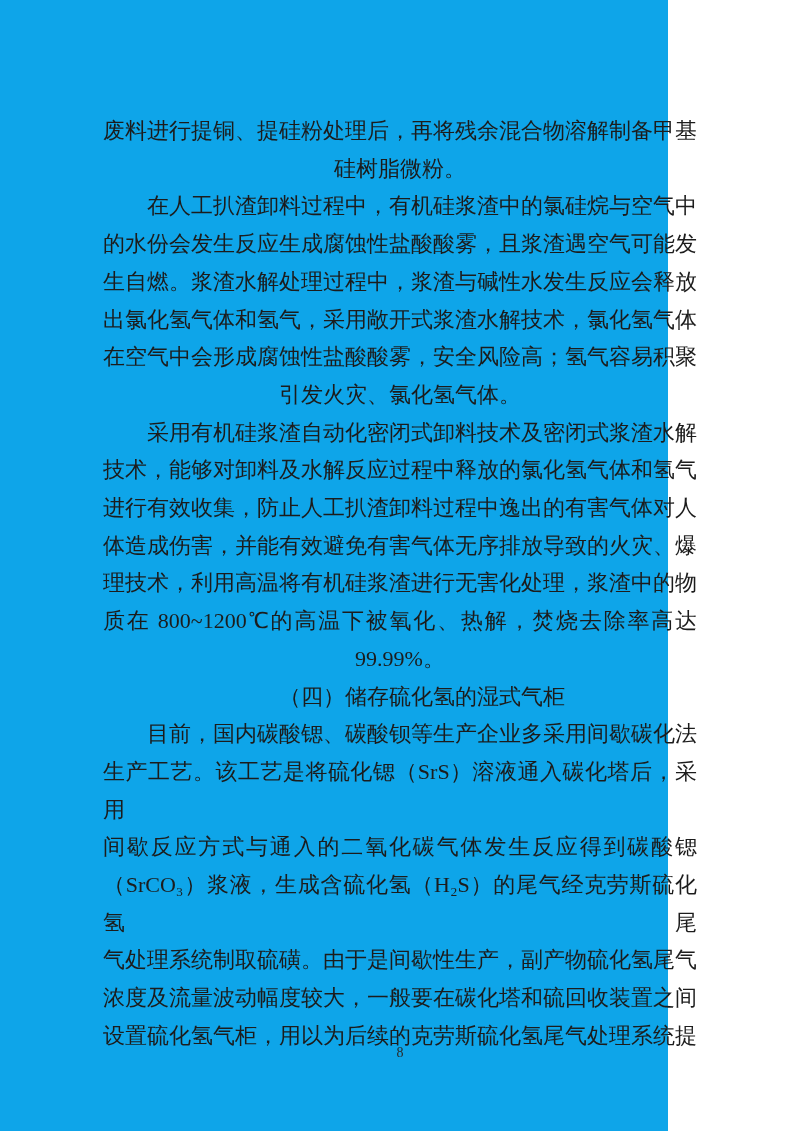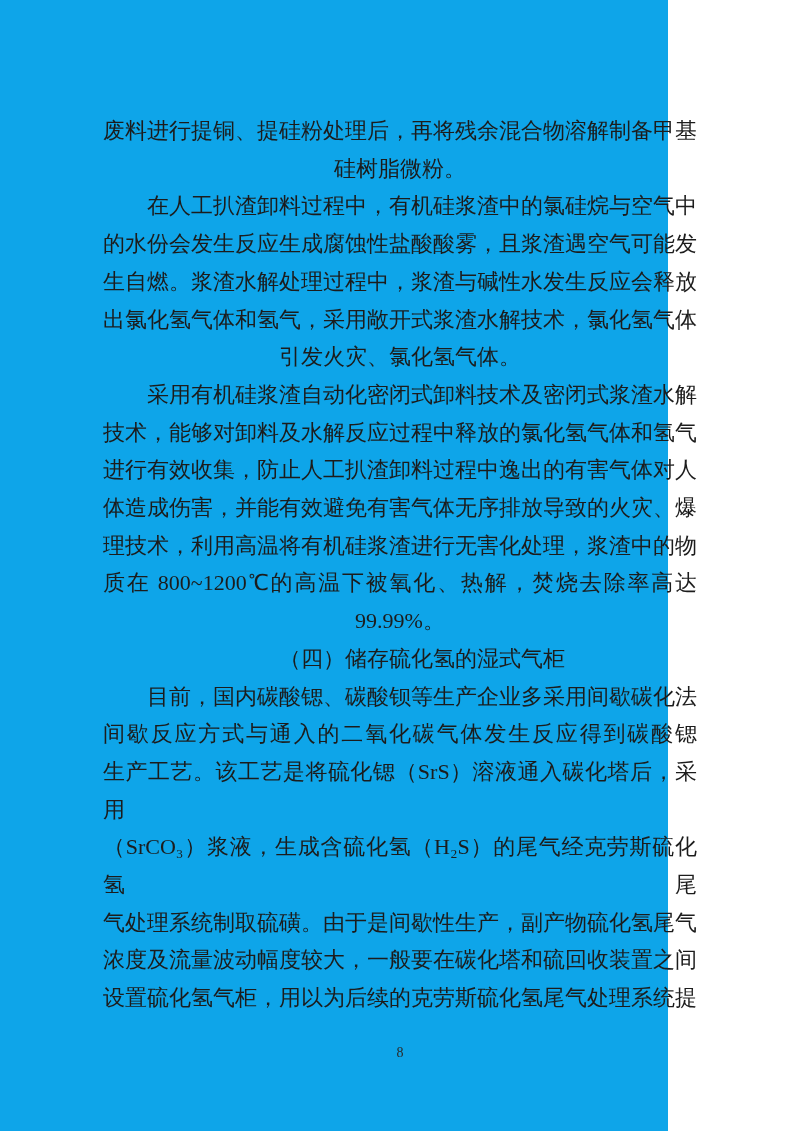--- a/index.html
+++ b/index.html
@@ -55,32 +55,33 @@
 <body>
 
 <div class="page">
   <div class="text-block">
       <div class="line fill">废料进行提铜、提硅粉处理后，再将残余混合物溶解制备甲基</div>
       <div class="line">硅树脂微粉。</div>
       <div class="line indent fill">在人工扒渣卸料过程中，有机硅浆渣中的氯硅烷与空气中</div>
       <div class="line fill">的水份会发生反应生成腐蚀性盐酸酸雾，且浆渣遇空气可能发</div>
       <div class="line fill">生自燃。浆渣水解处理过程中，浆渣与碱性水发生反应会释放</div>
       <div class="line fill">出氯化氢气体和氢气，采用敞开式浆渣水解技术，氯化氢气体</div>
+      <div class="line fill">在空气中会形成腐蚀性盐酸酸雾，安全风险高；氢气容易积聚</div>
       <div class="line">引发火灾、氯化氢气体。</div>
       <div class="line indent fill">采用有机硅浆渣自动化密闭式卸料技术及密闭式浆渣水解</div>
       <div class="line fill">技术，能够对卸料及水解反应过程中释放的氯化氢气体和氢气</div>
       <div class="line fill">进行有效收集，防止人工扒渣卸料过程中逸出的有害气体对人</div>
       <div class="line fill">体造成伤害，并能有效避免有害气体无序排放导致的火灾、爆</div>
       <div class="line fill">理技术，利用高温将有机硅浆渣进行无害化处理，浆渣中的物</div>
       <div class="line fill">质在 800~1200℃的高温下被氧化、热解，焚烧去除率高达</div>
       <div class="line">99.99%。</div>
       <div class="line indent">（四）储存硫化氢的湿式气柜</div>
       <div class="line indent fill">目前，国内碳酸锶、碳酸钡等生产企业多采用间歇碳化法</div>
+      <div class="line fill">生产工艺。该工艺是将硫化锶（SrS）溶液通入碳化塔后，采用</div>
       <div class="line fill">间歇反应方式与通入的二氧化碳气体发生反应得到碳酸锶</div>
-      <div class="line fill">生产工艺。该工艺是将硫化锶（SrS）溶液通入碳化塔后，采用</div>
       <div class="line fill">（SrCO₃）浆液，生成含硫化氢（H₂S）的尾气经克劳斯硫化氢尾</div>
       <div class="line fill">气处理系统制取硫磺。由于是间歇性生产，副产物硫化氢尾气</div>
       <div class="line fill">浓度及流量波动幅度较大，一般要在碳化塔和硫回收装置之间</div>
       <div class="line fill">设置硫化氢气柜，用以为后续的克劳斯硫化氢尾气处理系统提</div>
     </div>
 
   <div class="footer">
     <span>8</span>
   </div>
 </div>

